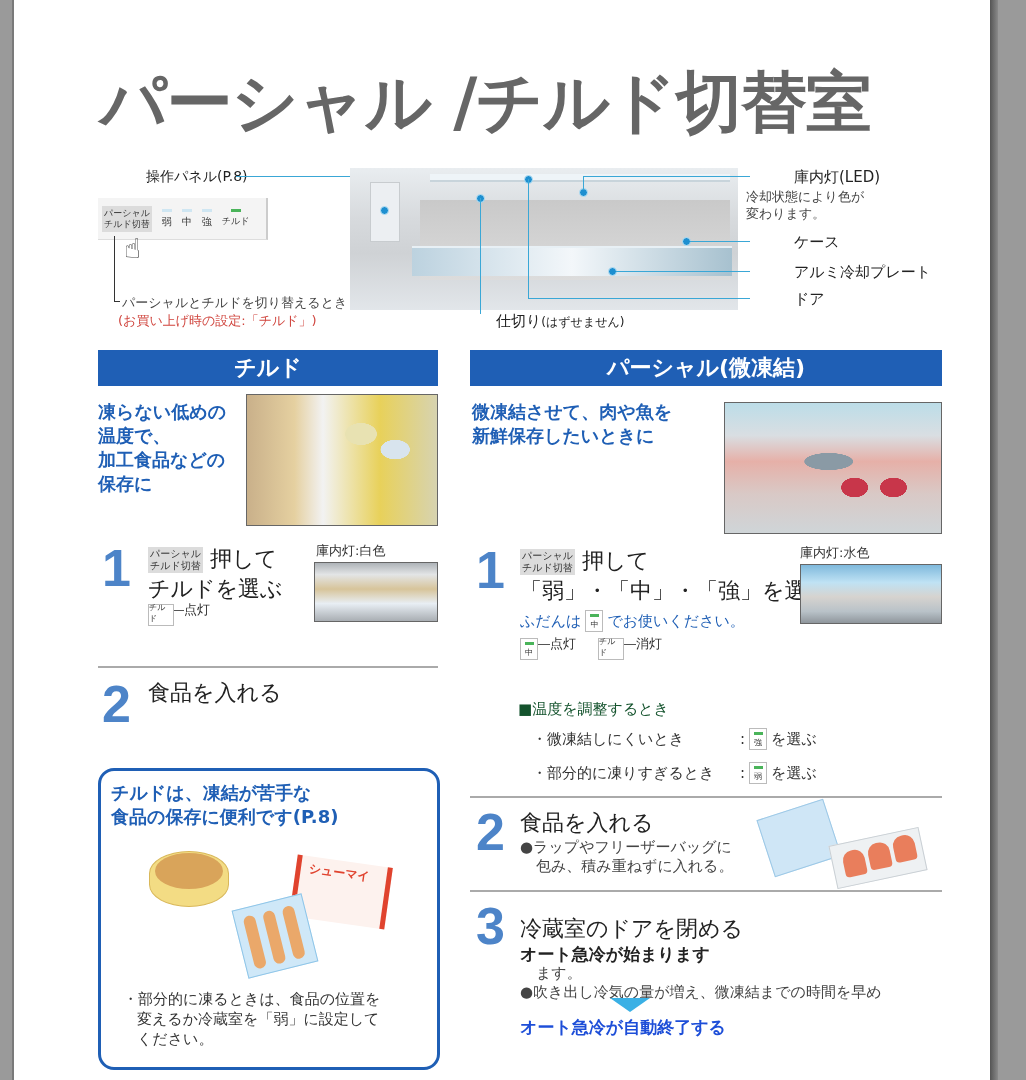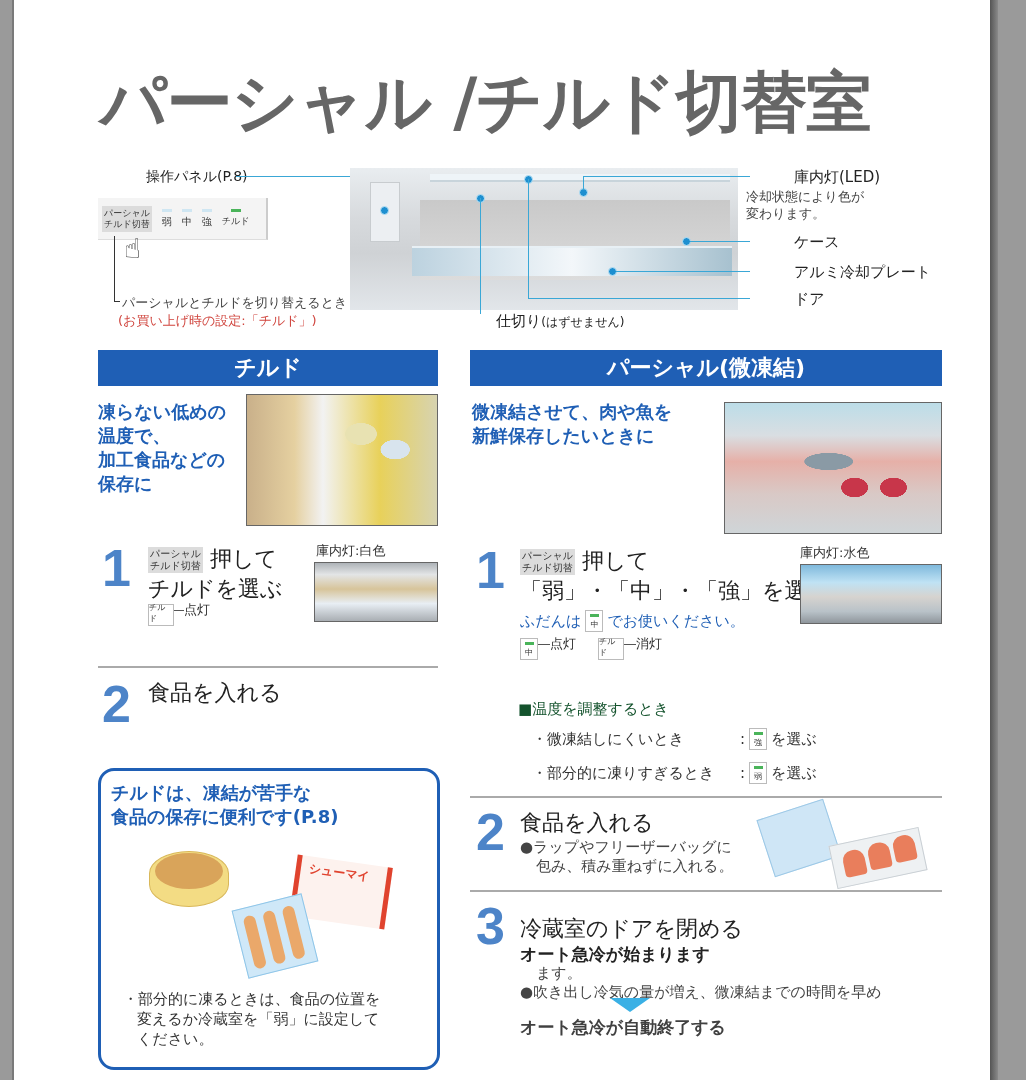--- a/index.html
+++ b/index.html
@@ -331,16 +331,16 @@
   <div class="abs hr" style="left:456px; top:890px; width:472px;"></div>
 
   <div class="abs stepnum" style="left:462px; top:900px;">3</div>
   <div class="abs" style="left:506px; top:902px;margin-top:12px;">
     <div class="step-title">冷蔵室のドアを閉める</div>
     <div style="font-size:17px; font-weight:bold; color:#222; line-height:20px;">オート急冷が始まります</div>
     <div style="font-size:15px; color:#444; line-height:19px; padding-left:16px;">ます。</div>
     <div style="font-size:15px; color:#444; line-height:19px;">●吹き出し冷気の量が増え、微凍結までの時間を早め</div>
   </div>
   <div class="abs arrow-down" style="left:596px; top:998px;"></div>
-  <div class="abs" style="left:506px; top:1016px; font-size:17px; font-weight:bold; color:#404040;">オート急冷が自動終了する</div>
+  <div class="abs" style="left:506px; top:1016px; font-size:17px; font-weight:bold; color:#1d4ed8;">オート急冷が自動終了する</div>
 
 </div>
 <div class="page-shadow-right"></div>
 
 </body></html>

